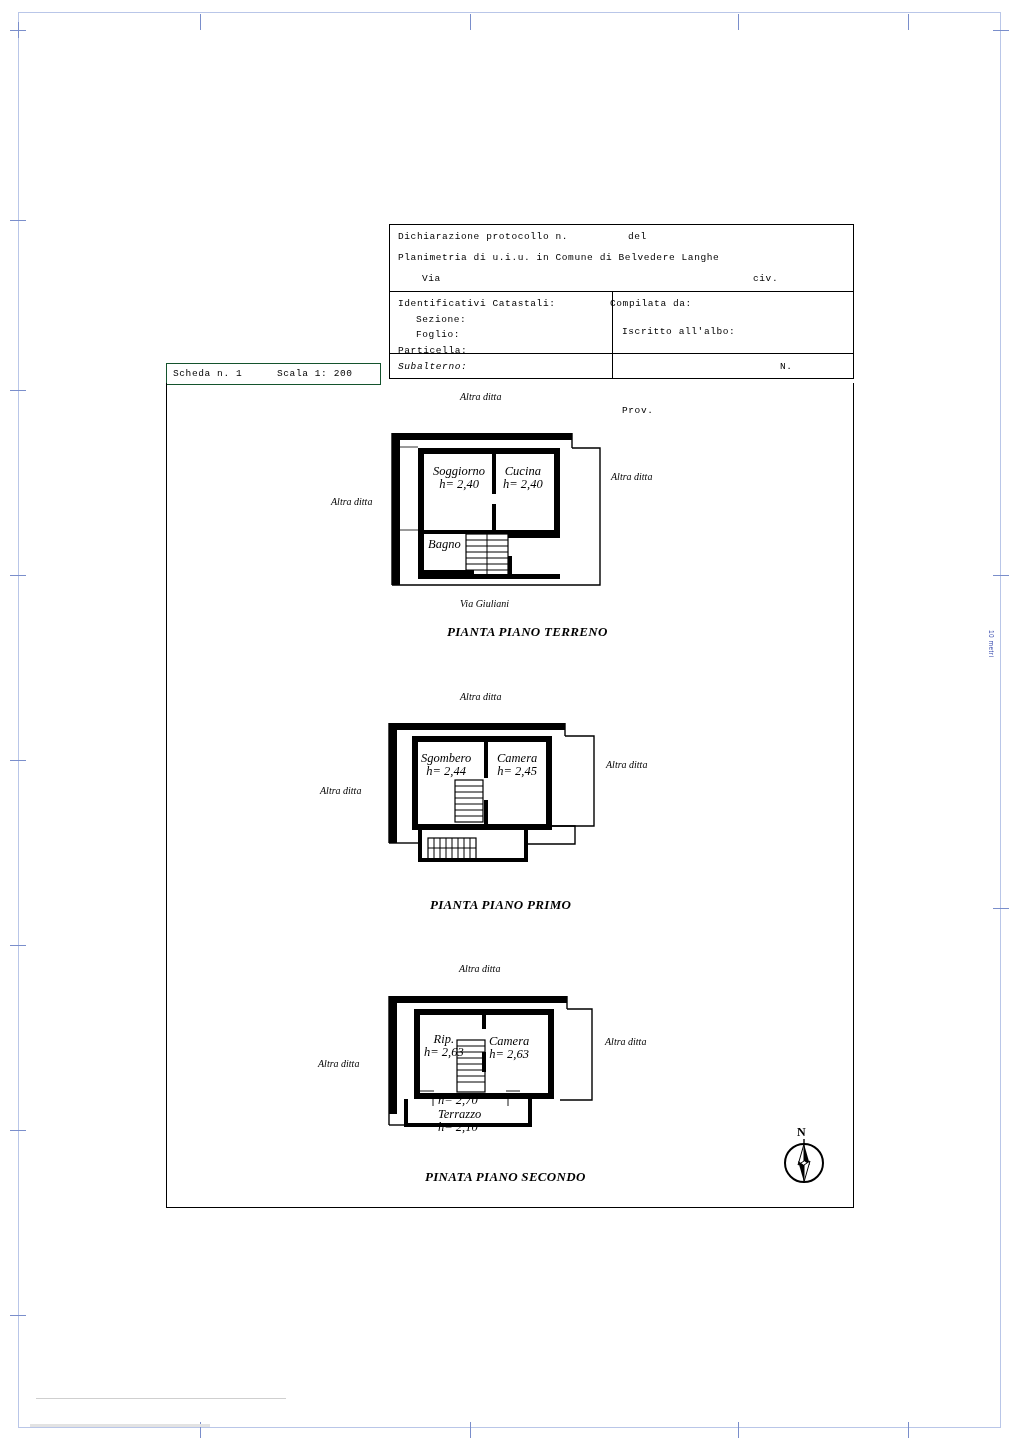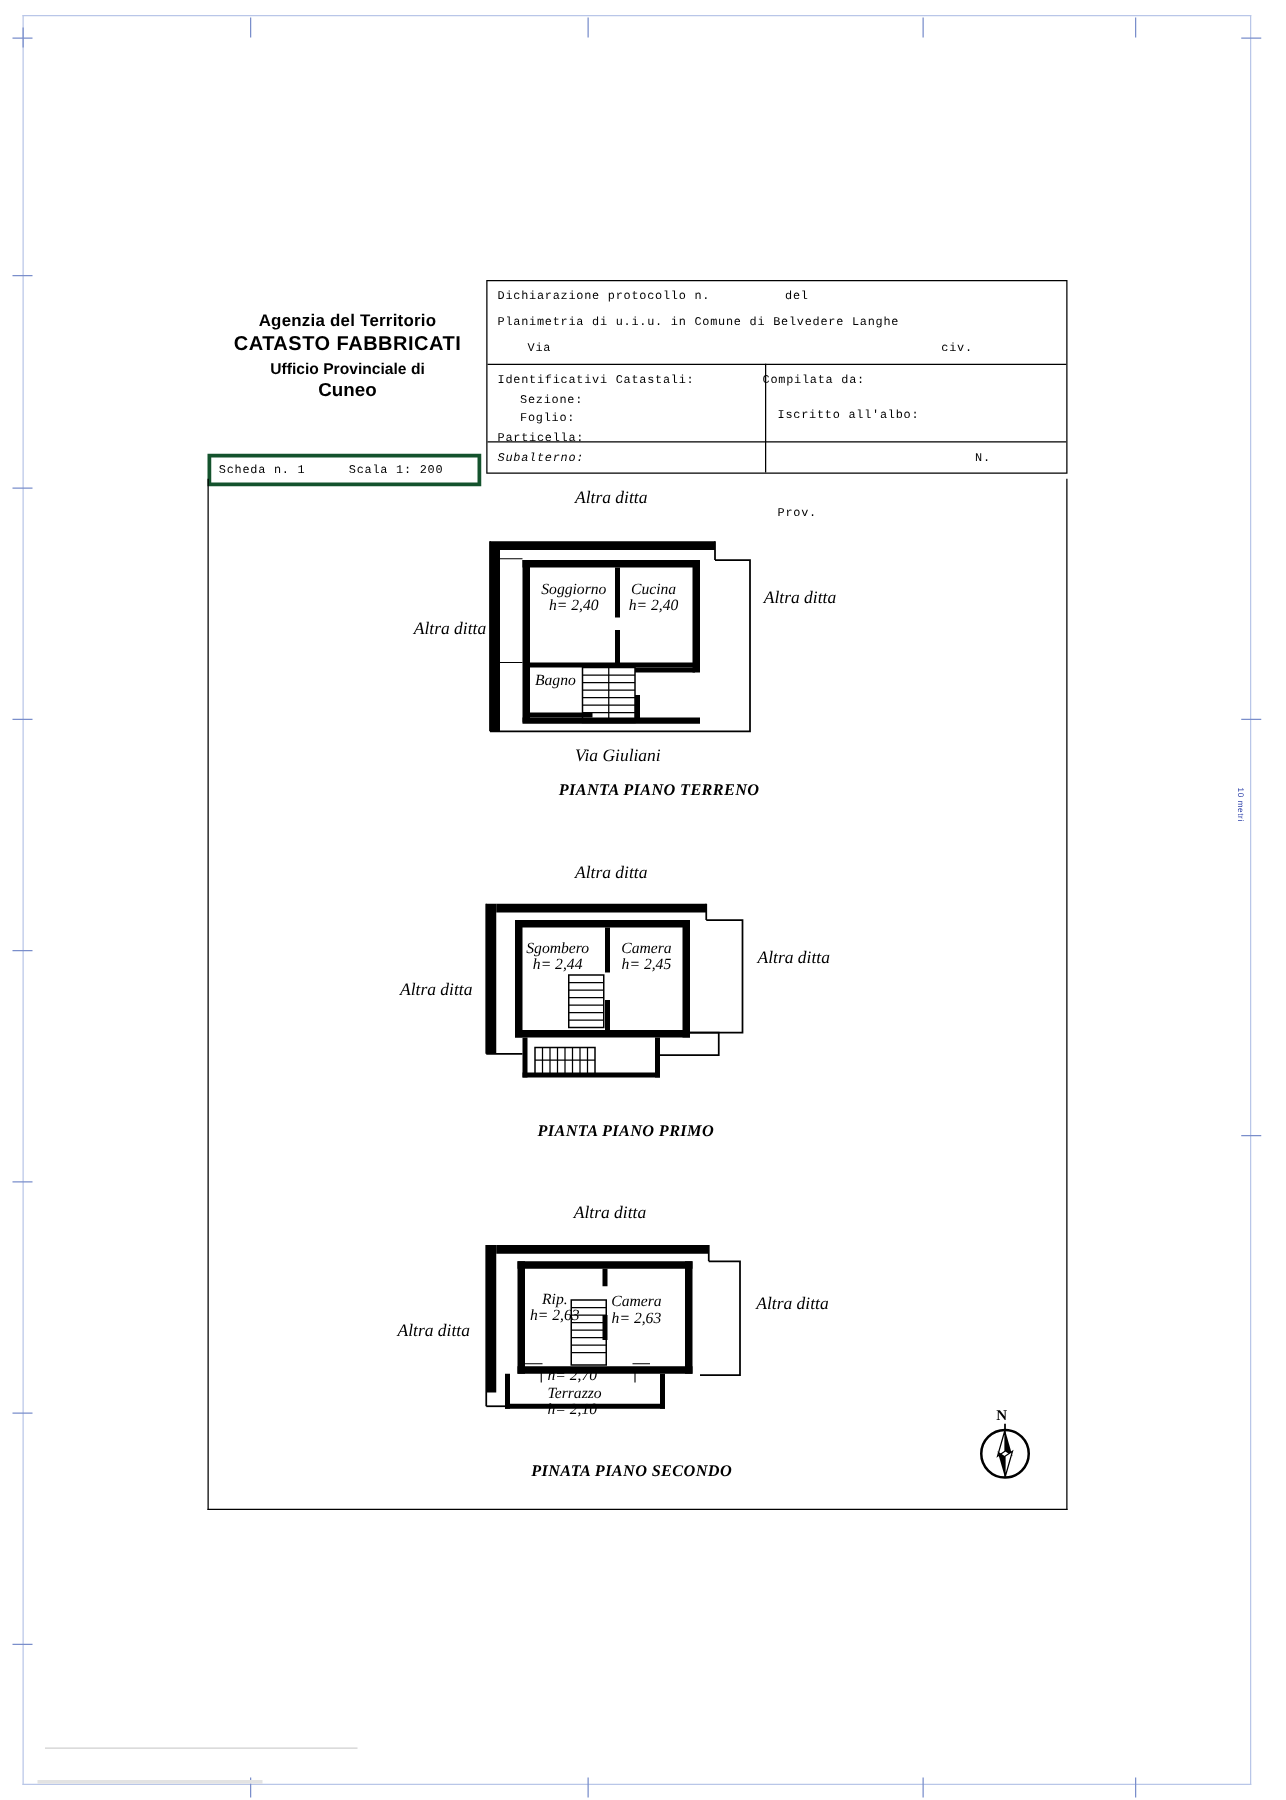--- a/index.html
+++ b/index.html
@@ -22,26 +22,26 @@
   .hdr-vline{position:absolute;background:#000;width:1px;}
   .mono{font-family:"Liberation Mono",monospace;font-size:9.5px;letter-spacing:.6px;}
   .hdr-t{position:absolute;white-space:nowrap;}
 
   .agency{position:absolute;text-align:center;width:260px;left:148px;font-family:"Liberation Sans",sans-serif;}
   .agency .l1{font-size:13.5px;font-weight:bold;letter-spacing:.2px;}
   .agency .l2{font-size:16px;font-weight:bold;letter-spacing:.4px;margin-top:3px;}
   .agency .l3{font-size:12.5px;font-weight:bold;margin-top:3px;}
   .agency .l4{font-size:15px;font-weight:bold;margin-top:2px;}
 
-  .scheda-box{position:absolute;left:166px;top:363px;width:213px;height:20px;border:3px solid #14532d;}
+  .scheda-box{position:absolute;left:166px;top:363px;width:213px;height:20px;border:1px solid #14532d;}
   .scheda-box .mono{position:absolute;top:4px;}
 
   .main-frame{position:absolute;left:166px;top:383px;width:686px;height:824px;border-left:1px solid #000;border-right:1px solid #000;border-bottom:1px solid #000;}
 
-  .lbl{position:absolute;font-family:"Liberation Serif",serif;font-size:14px;white-space:nowrap;}
+  .lbl{position:absolute;font-family:"Liberation Serif",serif;font-size:10px;white-space:nowrap;}
   .lbl-i{font-style:italic;}
   .plan-title{position:absolute;font-size:13px;font-style:italic;font-weight:bold;white-space:nowrap;letter-spacing:.3px;}
   .room{position:absolute;font-size:12.5px;font-style:italic;white-space:nowrap;line-height:1.05;text-align:center;}
 
   svg.draw{position:absolute;left:0;top:0;width:1029px;height:1440px;pointer-events:none;}
 
   .compass{position:absolute;left:779px;top:1125px;width:50px;height:62px;}
   .compass .n{position:absolute;left:18px;top:0;font-size:12px;font-weight:bold;font-family:"Liberation Serif",serif;}
 
   .scale-note{position:absolute;left:988px;top:630px;color:#2b3fa8;font-size:6.5px;writing-mode:vertical-rl;font-family:"Liberation Sans",sans-serif;letter-spacing:.5px;}
@@ -76,26 +76,20 @@
   <div class="tick tick-v" style="left:908px;top:14px;"></div>
   <div class="tick tick-v" style="left:200px;top:1422px;"></div>
   <div class="tick tick-v" style="left:470px;top:1422px;"></div>
   <div class="tick tick-v" style="left:738px;top:1422px;"></div>
   <div class="tick tick-v" style="left:908px;top:1422px;"></div>
 
   <div class="scale-note">10 metri</div>
   <div class="bottom-smudge"></div>
   <div class="bottom-smudge2"></div>
 
-  <div class="agency" style="top:249px;">
-    <div class="l1">Agenzia del Territorio</div>
-    <div class="l2">CATASTO FABBRICATI</div>
-    <div class="l3">Ufficio Provinciale di</div>
-    <div class="l4">Cuneo</div>
-  </div>
 
   <div class="hdr-box">
     <div class="hdr-line" style="left:0;top:66px;width:463px;"></div>
     <div class="hdr-line" style="left:0;top:128px;width:463px;"></div>
     <div class="hdr-vline" style="left:222px;top:66px;height:87px;"></div>
 
     <div class="hdr-t mono" style="left:8px;top:6px;">Dichiarazione protocollo n.</div>
     <div class="hdr-t mono" style="left:238px;top:6px;">del</div>
     <div class="hdr-t mono" style="left:8px;top:27px;">Planimetria di u.i.u. in Comune di Belvedere Langhe</div>
     <div class="hdr-t mono" style="left:8px;top:48px;margin-left:24px;">Via</div>

